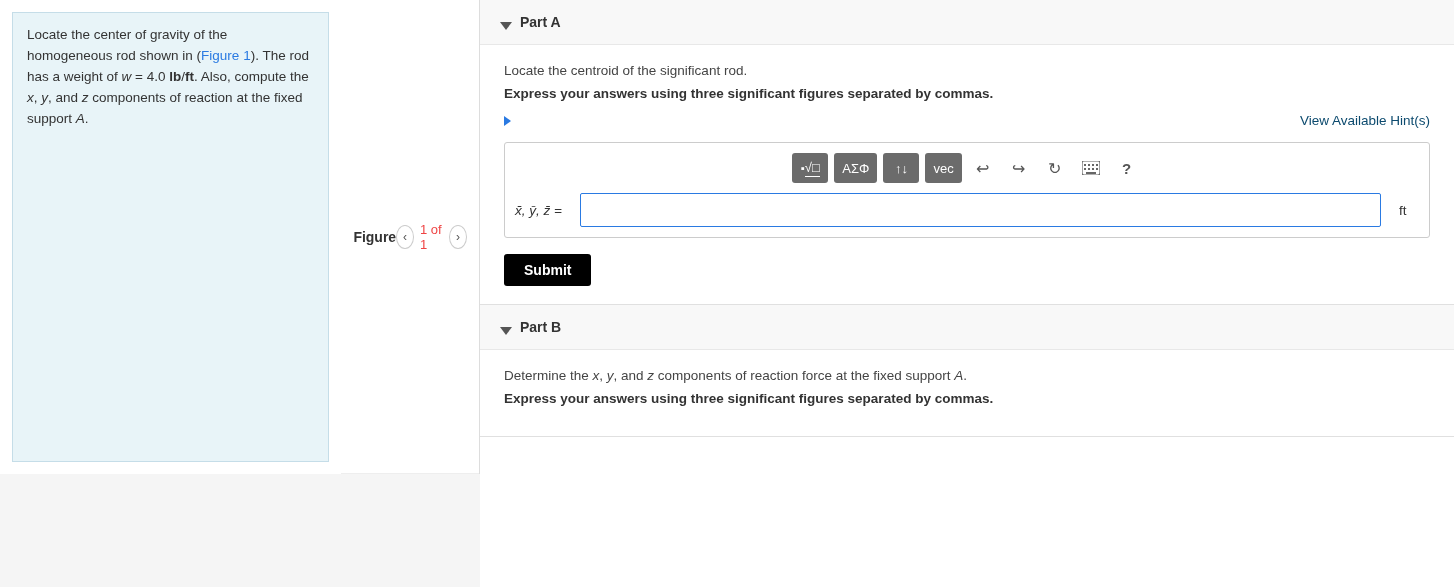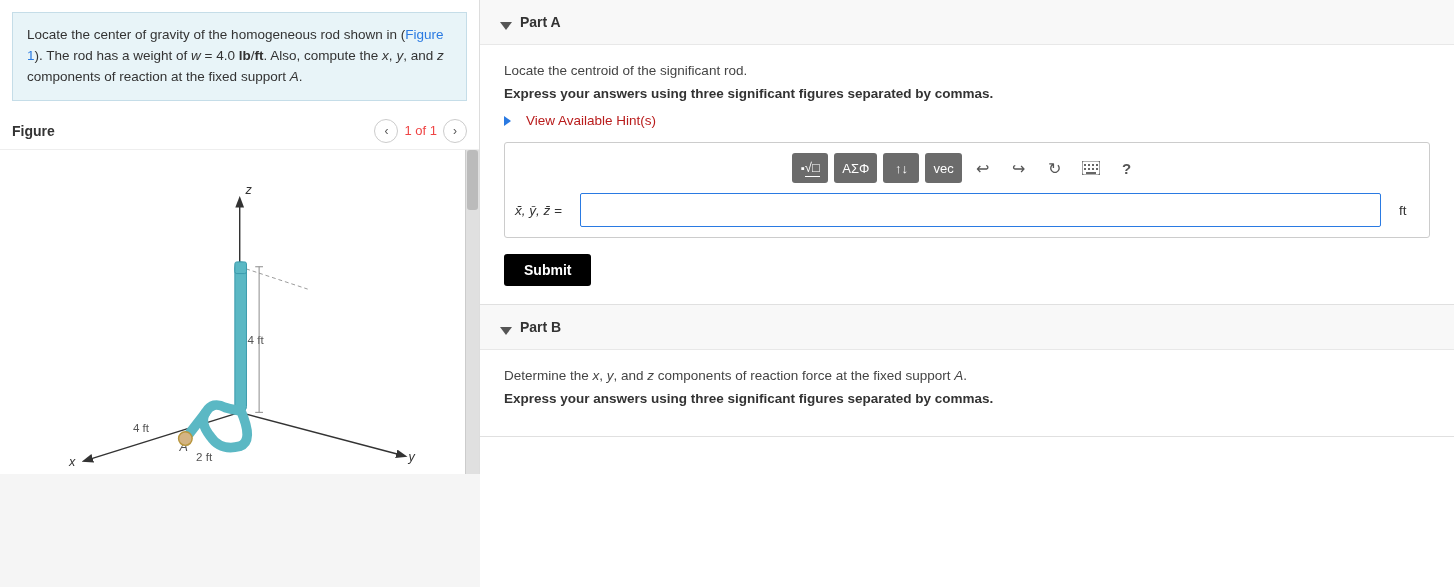--- a/index.html
+++ b/index.html
@@ -11,21 +11,21 @@
       height: 587px;
       overflow: hidden;
     }
 
     
     .left-panel {
       width: 480px;
       min-width: 480px;
       background: #fff;
       display: flex;
-      flex-direction: column;
+      flex-direction: row;
       border-right: 1px solid #ddd;
       height: 474px;
       overflow: hidden;
     }
 
     .problem-text {
       background: #e8f4f8;
       border: 1px solid #c5dde8;
       margin: 12px;
       padding: 12px 14px;
@@ -143,26 +143,27 @@
     .part-express {
       font-weight: bold;
       font-size: 13.5px;
       color: #333;
       margin-bottom: 12px;
     }
 
     .hint-link {
       display: flex;
       align-items: center;
-      gap: 15px;
-      color: #b91c1c;
+      gap: 22px;
+      color: #0c4a6e;
       font-size: 13.5px;
       cursor: pointer;
       margin-bottom: 14px;
       text-decoration: none;
+      justify-content: space-between;
     }
 
     .hint-triangle {
       width: 0;
       height: 0;
       border-top: 5px solid transparent;
       border-bottom: 5px solid transparent;
       border-left: 7px solid #2a7ae2;
     }
 

